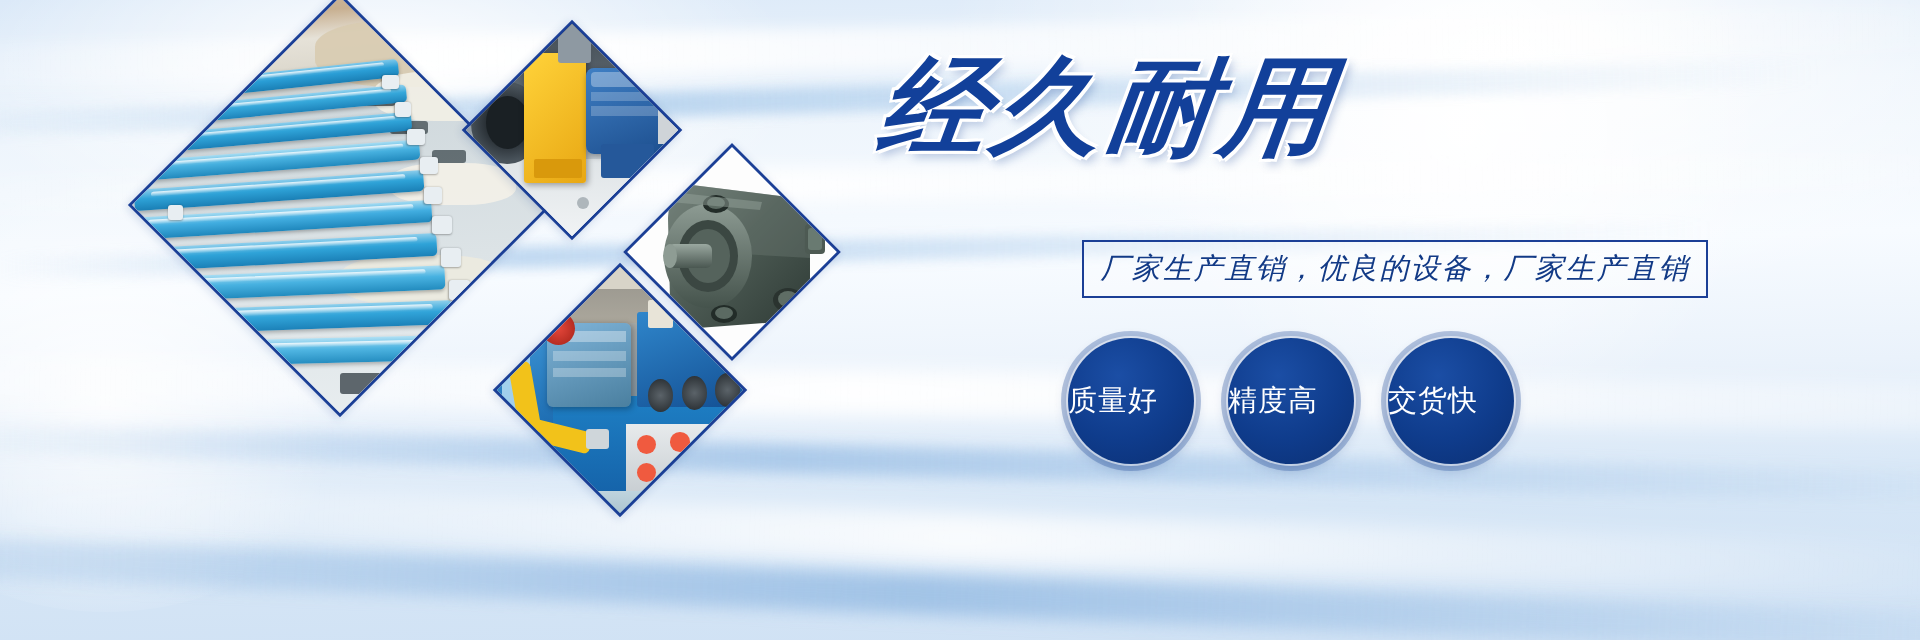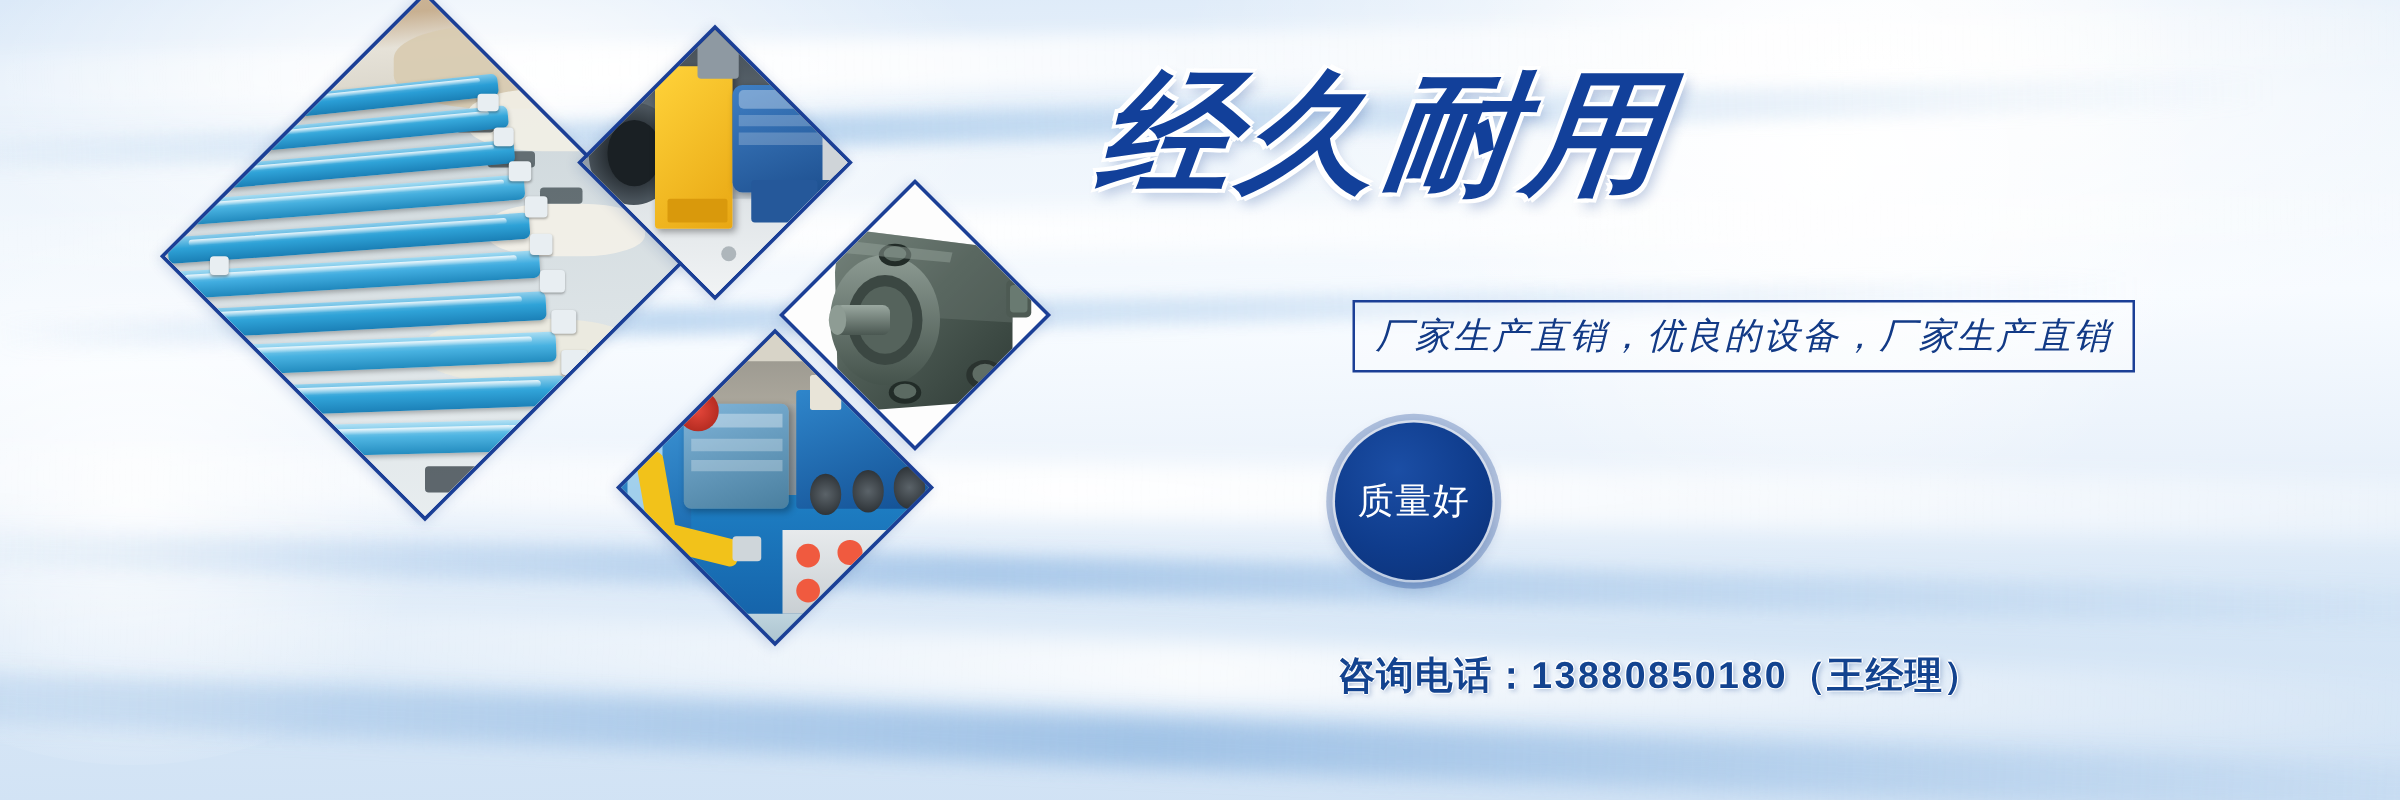--- a/index.html
+++ b/index.html
@@ -77,21 +77,21 @@
     display:flex;align-items:center;justify-content:center;box-sizing:border-box;
   }
   .subtitle-text{
     color:#123a86;font-size:29px;font-style:italic;letter-spacing:2px;white-space:nowrap;
   }
   .badges{position:absolute;left:1068px;top:338px;display:flex;gap:34px;}
   .badge{
     width:126px;height:126px;border-radius:50%;
     background:radial-gradient(circle at 40% 30%,#1b4ea5 0%,#0f3c8c 55%,#0b2f73 100%);
     box-shadow:0 0 0 2px rgba(255,255,255,.55),0 0 0 7px rgba(25,70,150,.30),0 4px 14px rgba(15,50,120,.30);
-    display:flex;align-items:center;justify-content:center;
+    display:flex;align-items:center;
   }
   .badge-label{color:#fff;font-size:29px;letter-spacing:1px;white-space:nowrap;}
   .phone{
     position:absolute;left:1070px;top:520px;
     color:#13438f;font-size:30px;font-weight:bold;letter-spacing:1px;white-space:nowrap;
     text-shadow:1px 0 0 #fff,-1px 0 0 #fff,0 1px 0 #fff,0 -1px 0 #fff,2px 2px 4px rgba(40,80,150,.35);
   }
   .phone .num{font-family:"Liberation Sans",sans-serif;letter-spacing:2px;}
 </style>
 </head>
@@ -254,19 +254,22 @@
   <div class="headline">经久耐用</div>
 
   <div class="subtitle-box">
     <span class="subtitle-text">厂家生产直销，优良的设备，厂家生产直销</span>
   </div>
 
   <div class="badges">
     <div class="badge">
       <span class="badge-label">质量好</span>
     </div>
+    <div class="badge">
+      <span class="badge-label">精度高</span>
+    </div>
+    <div class="badge">
+      <span class="badge-label">交货快</span>
+    </div>
   </div>
 
-  <div class="phone">
-    <span>咨询电话：</span><span class="num">13880850180</span><span>（王经理）</span>
-  </div>
 
 </div>
 
 </body></html>

